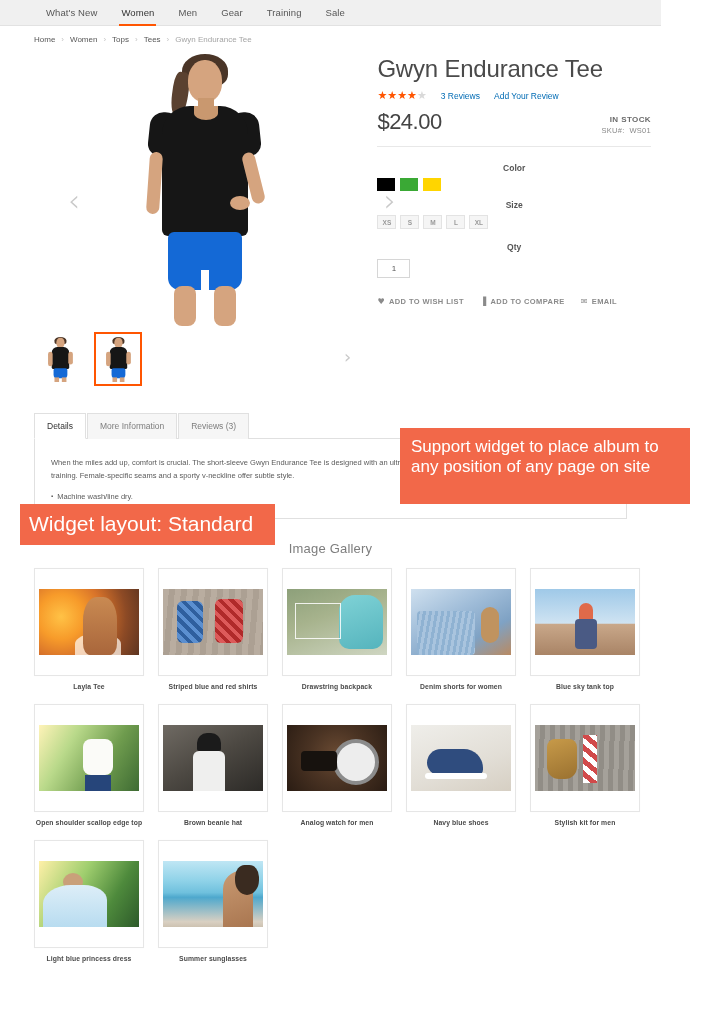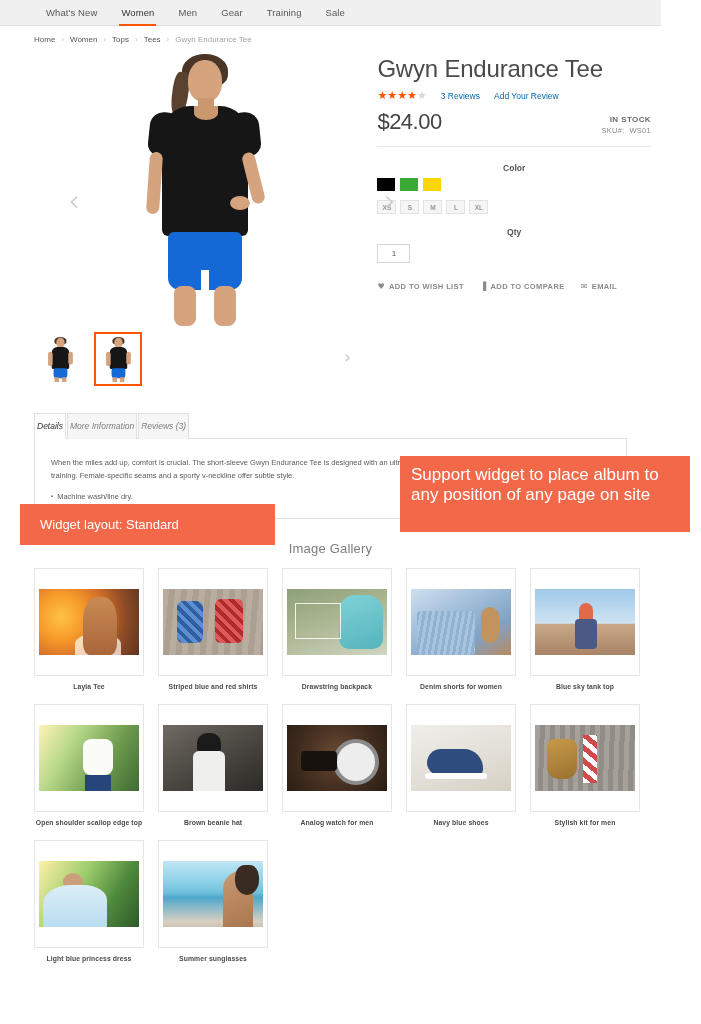--- a/index.html
+++ b/index.html
@@ -164,22 +164,22 @@
   .actions { display:flex; gap: 16px; margin-top: 19px; align-items:center; }
   .action { display:flex; align-items:center; gap: 4px; font-size: 7.5px; color: #8a8a8a; font-weight: bold; letter-spacing: .4px; }
   .action .ic { font-size: 8px; color:#8a8a8a; font-family:"DejaVu Sans",sans-serif; }
 
   
   .tabs-section { margin: 26px 34px 0 34px; }
   .tabs { display: flex; }
   .tab {
     border: 1px solid #e0e0e0; border-bottom: none;
     background: #f6f6f6; color: #7d7d7d;
-    font-size: 8.5px; padding: 7px 2px; margin-right: 1px;
-    position: relative; top: 1px; font-style: italic;
+    font-size: 8.5px; padding: 7px 12px; margin-right: 1px;
+    position: relative; top: 1px;
   }
   .tab.active { background: #fff; color: #333; border-bottom: 1px solid #fff; }
   .tab-panel {
     border: 1px solid #e0e0e0; padding: 18px 16px 16px 16px;
     font-size: 7.5px; color: #5b5b5b; line-height: 1.7;
     min-height: 78px;
   }
   .tab-panel p { margin-bottom: 8px; }
   .tab-panel ul { list-style: none; }
   .tab-panel li:before { content: "\25AA"; font-size: 6px; margin-right: 4px; vertical-align: middle; }
@@ -264,25 +264,25 @@
   .banner {
     position: absolute;
     background: #f26849;
     color: #fff;
     font-family: "Liberation Sans", sans-serif;
     line-height: 1.18;
   }
   #banner-layout {
     left: 20px; top: 504px;
     width: 255px; height: 41px;
-    display: flex; align-items: center; padding-left: 20px;
-    font-size: 13px;
+    display: flex; align-items: center; padding-left: 9px;
+    font-size: 21px;
   }
   #banner-support {
-    left: 400px; top: 456px;
+    left: 400px; top: 428px;
     width: 290px; height: 76px;
     padding: 9px 10px 0 11px;
     font-size: 17px;
   }
 </style>
 </head>
 <body>
 
 <div class="page">
 
@@ -383,20 +383,21 @@
 
       <div class="hr"></div>
 
       <div class="opt-label">Color</div>
       <div class="swatches" id="swatches">
           <div class="swatch" style="background: rgb(0, 0, 0);"></div>
           <div class="swatch" style="background: rgb(58, 169, 53);"></div>
           <div class="swatch" style="background: rgb(255, 213, 0);"></div>
         </div>
 
+      <div class="opt-label">Size</div>
       <div class="sizes" id="sizes">
           <div class="size">XS</div>
           <div class="size">S</div>
           <div class="size">M</div>
           <div class="size">L</div>
           <div class="size">XL</div>
         </div>
 
       <div class="qty-wrap">
         <div class="opt-label">Qty</div>

